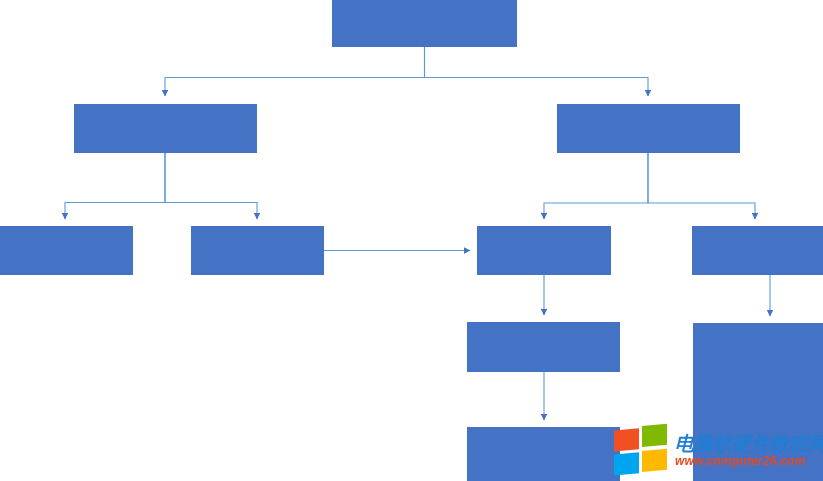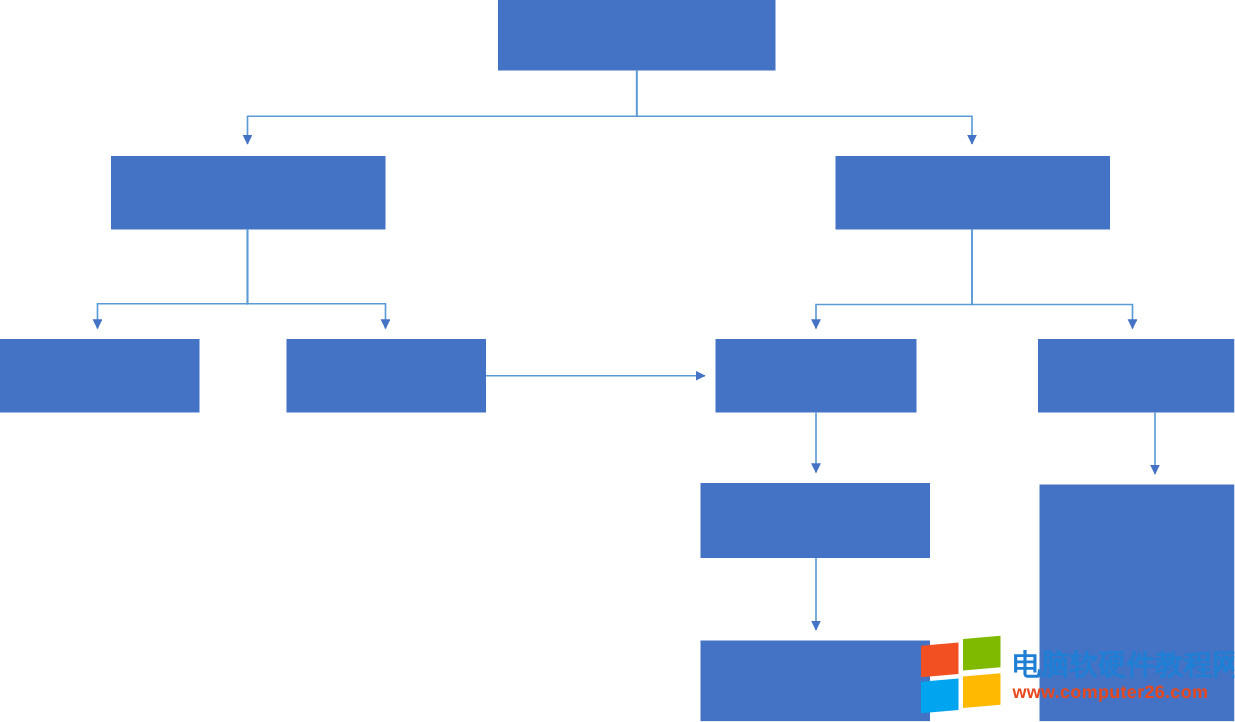--- a/index.html
+++ b/index.html
@@ -42,20 +42,21 @@
   
   #watermark {
     position: absolute;
     left: 614px;
     top: 423px;
     width: 209px;
     height: 56px;
     display: flex;
     align-items: center;
     pointer-events: none;
+    font-style: italic;
   }
   .wm-logo {
     position: relative;
     width: 56px;
     height: 46px;
     flex: 0 0 auto;
     transform: skewY(-5deg);
   }
   .wm-tile {
     position: absolute;

